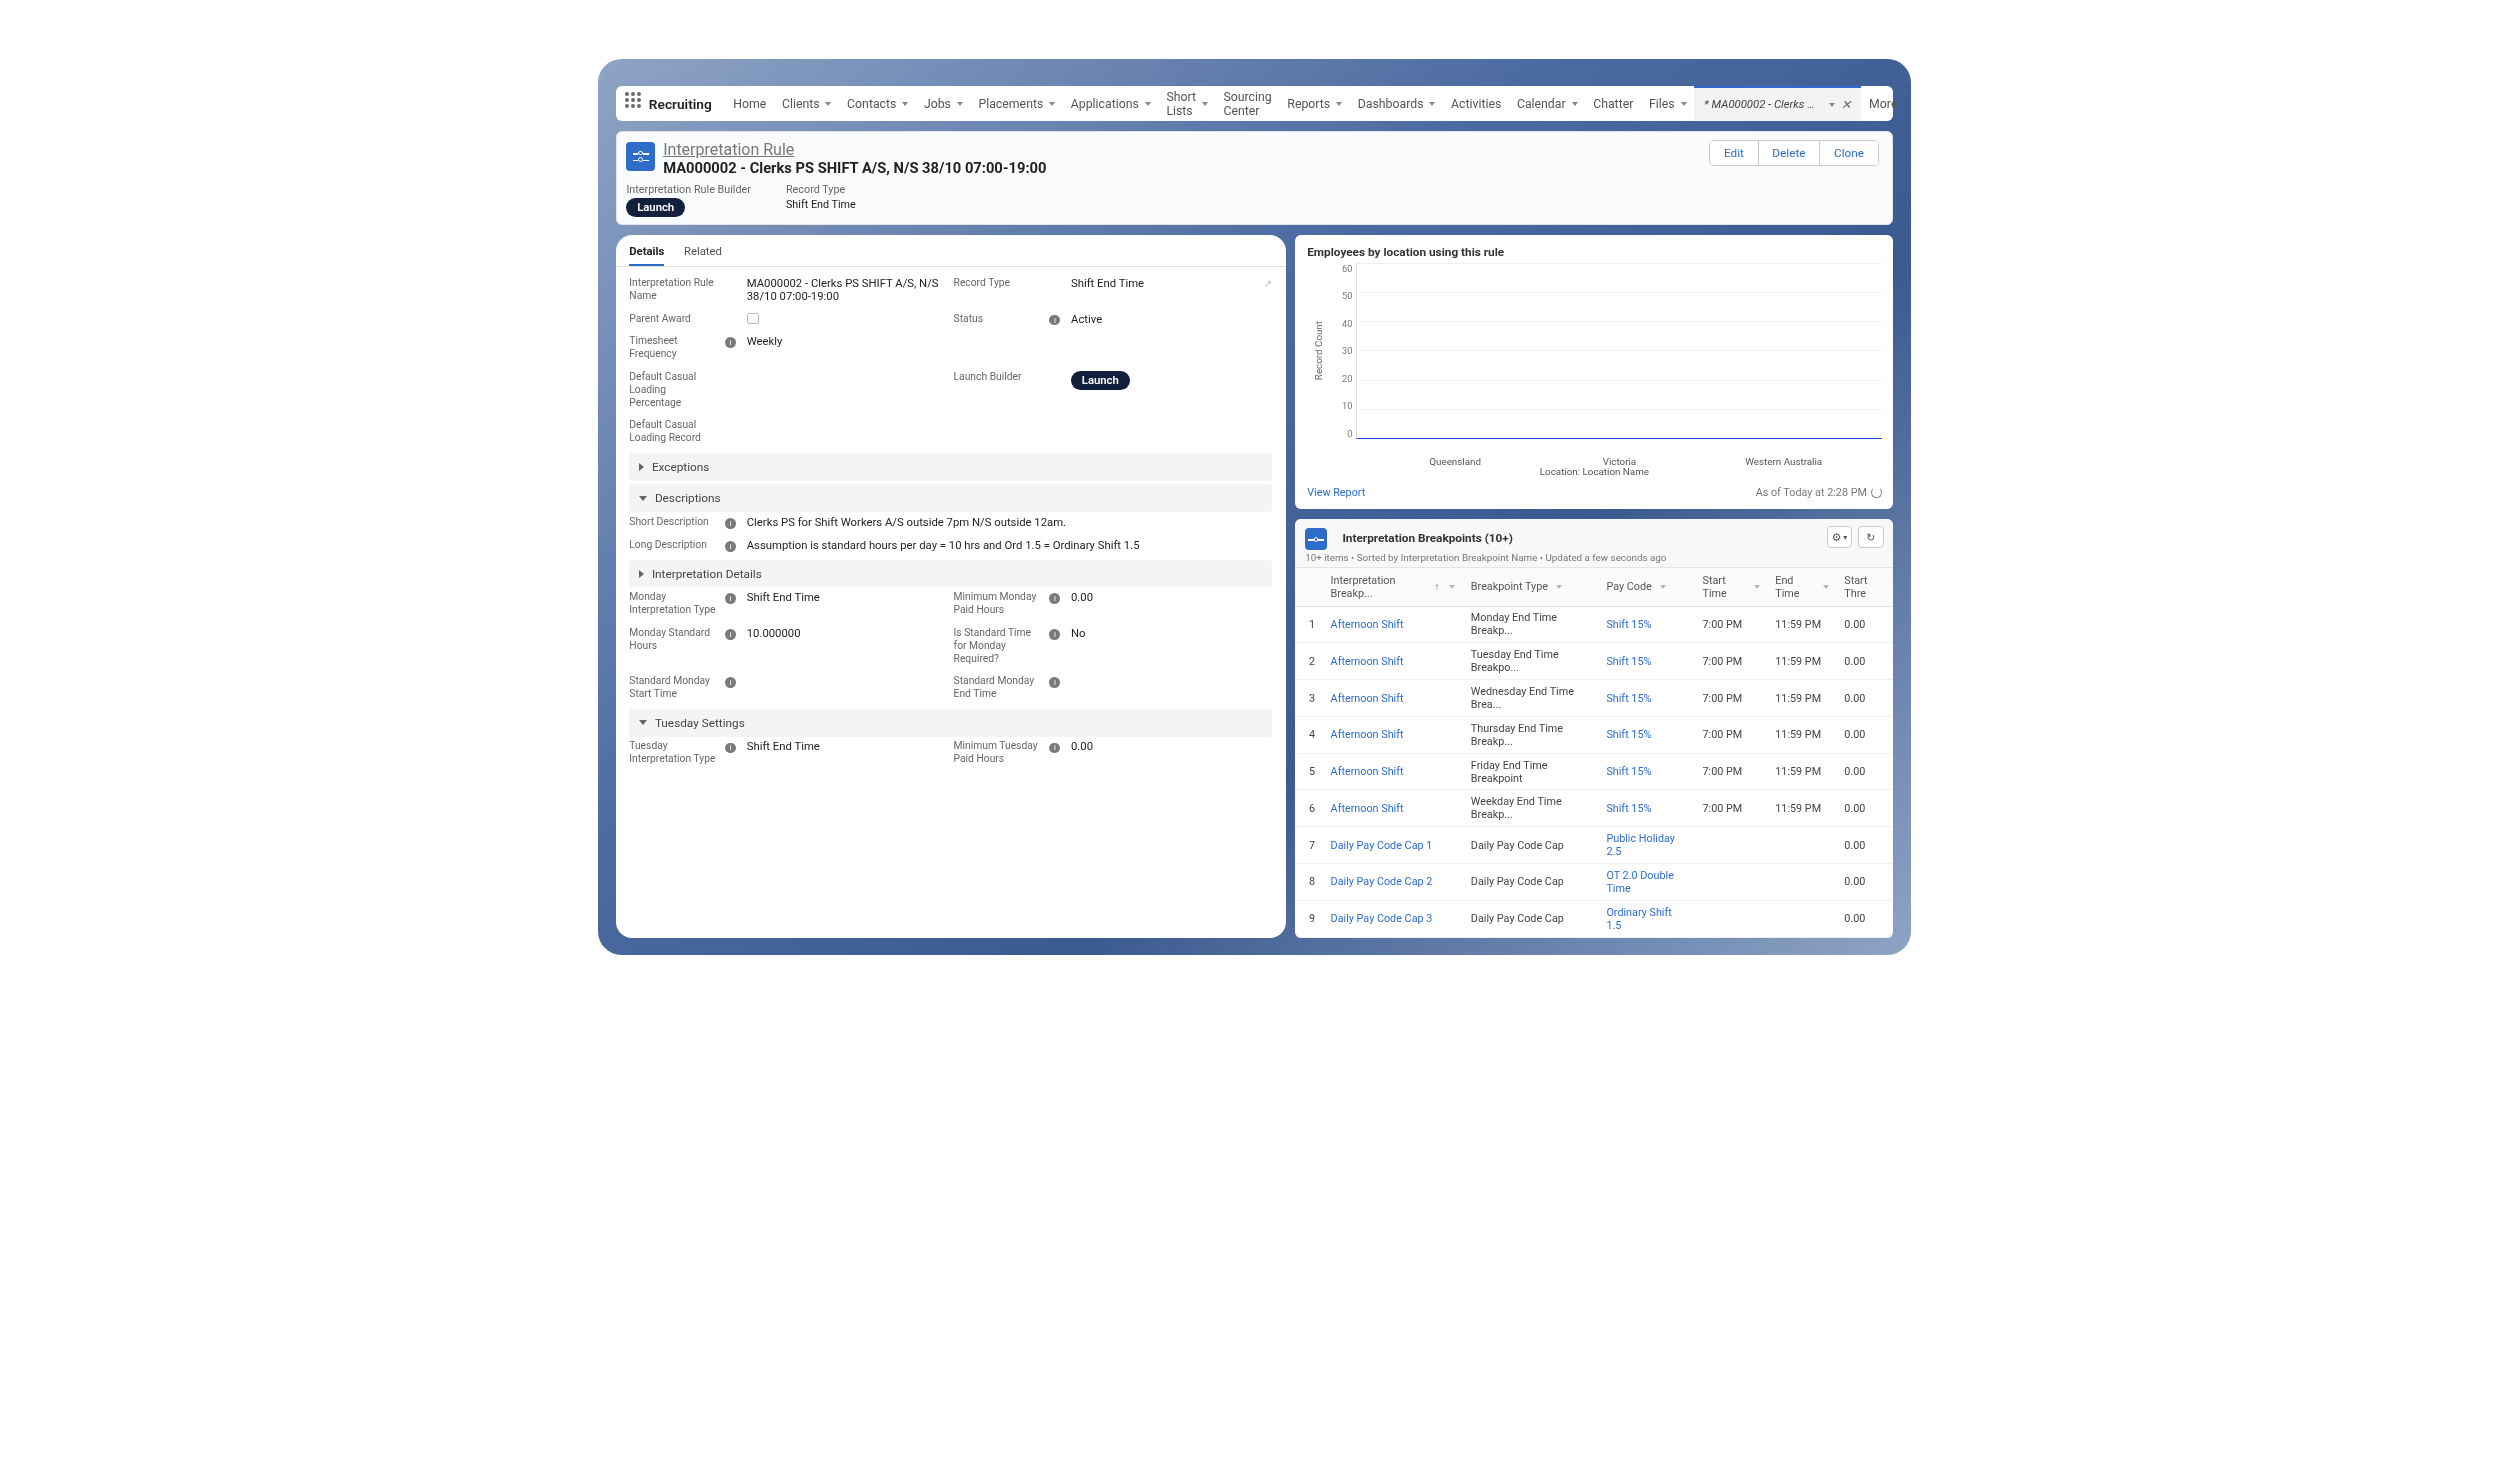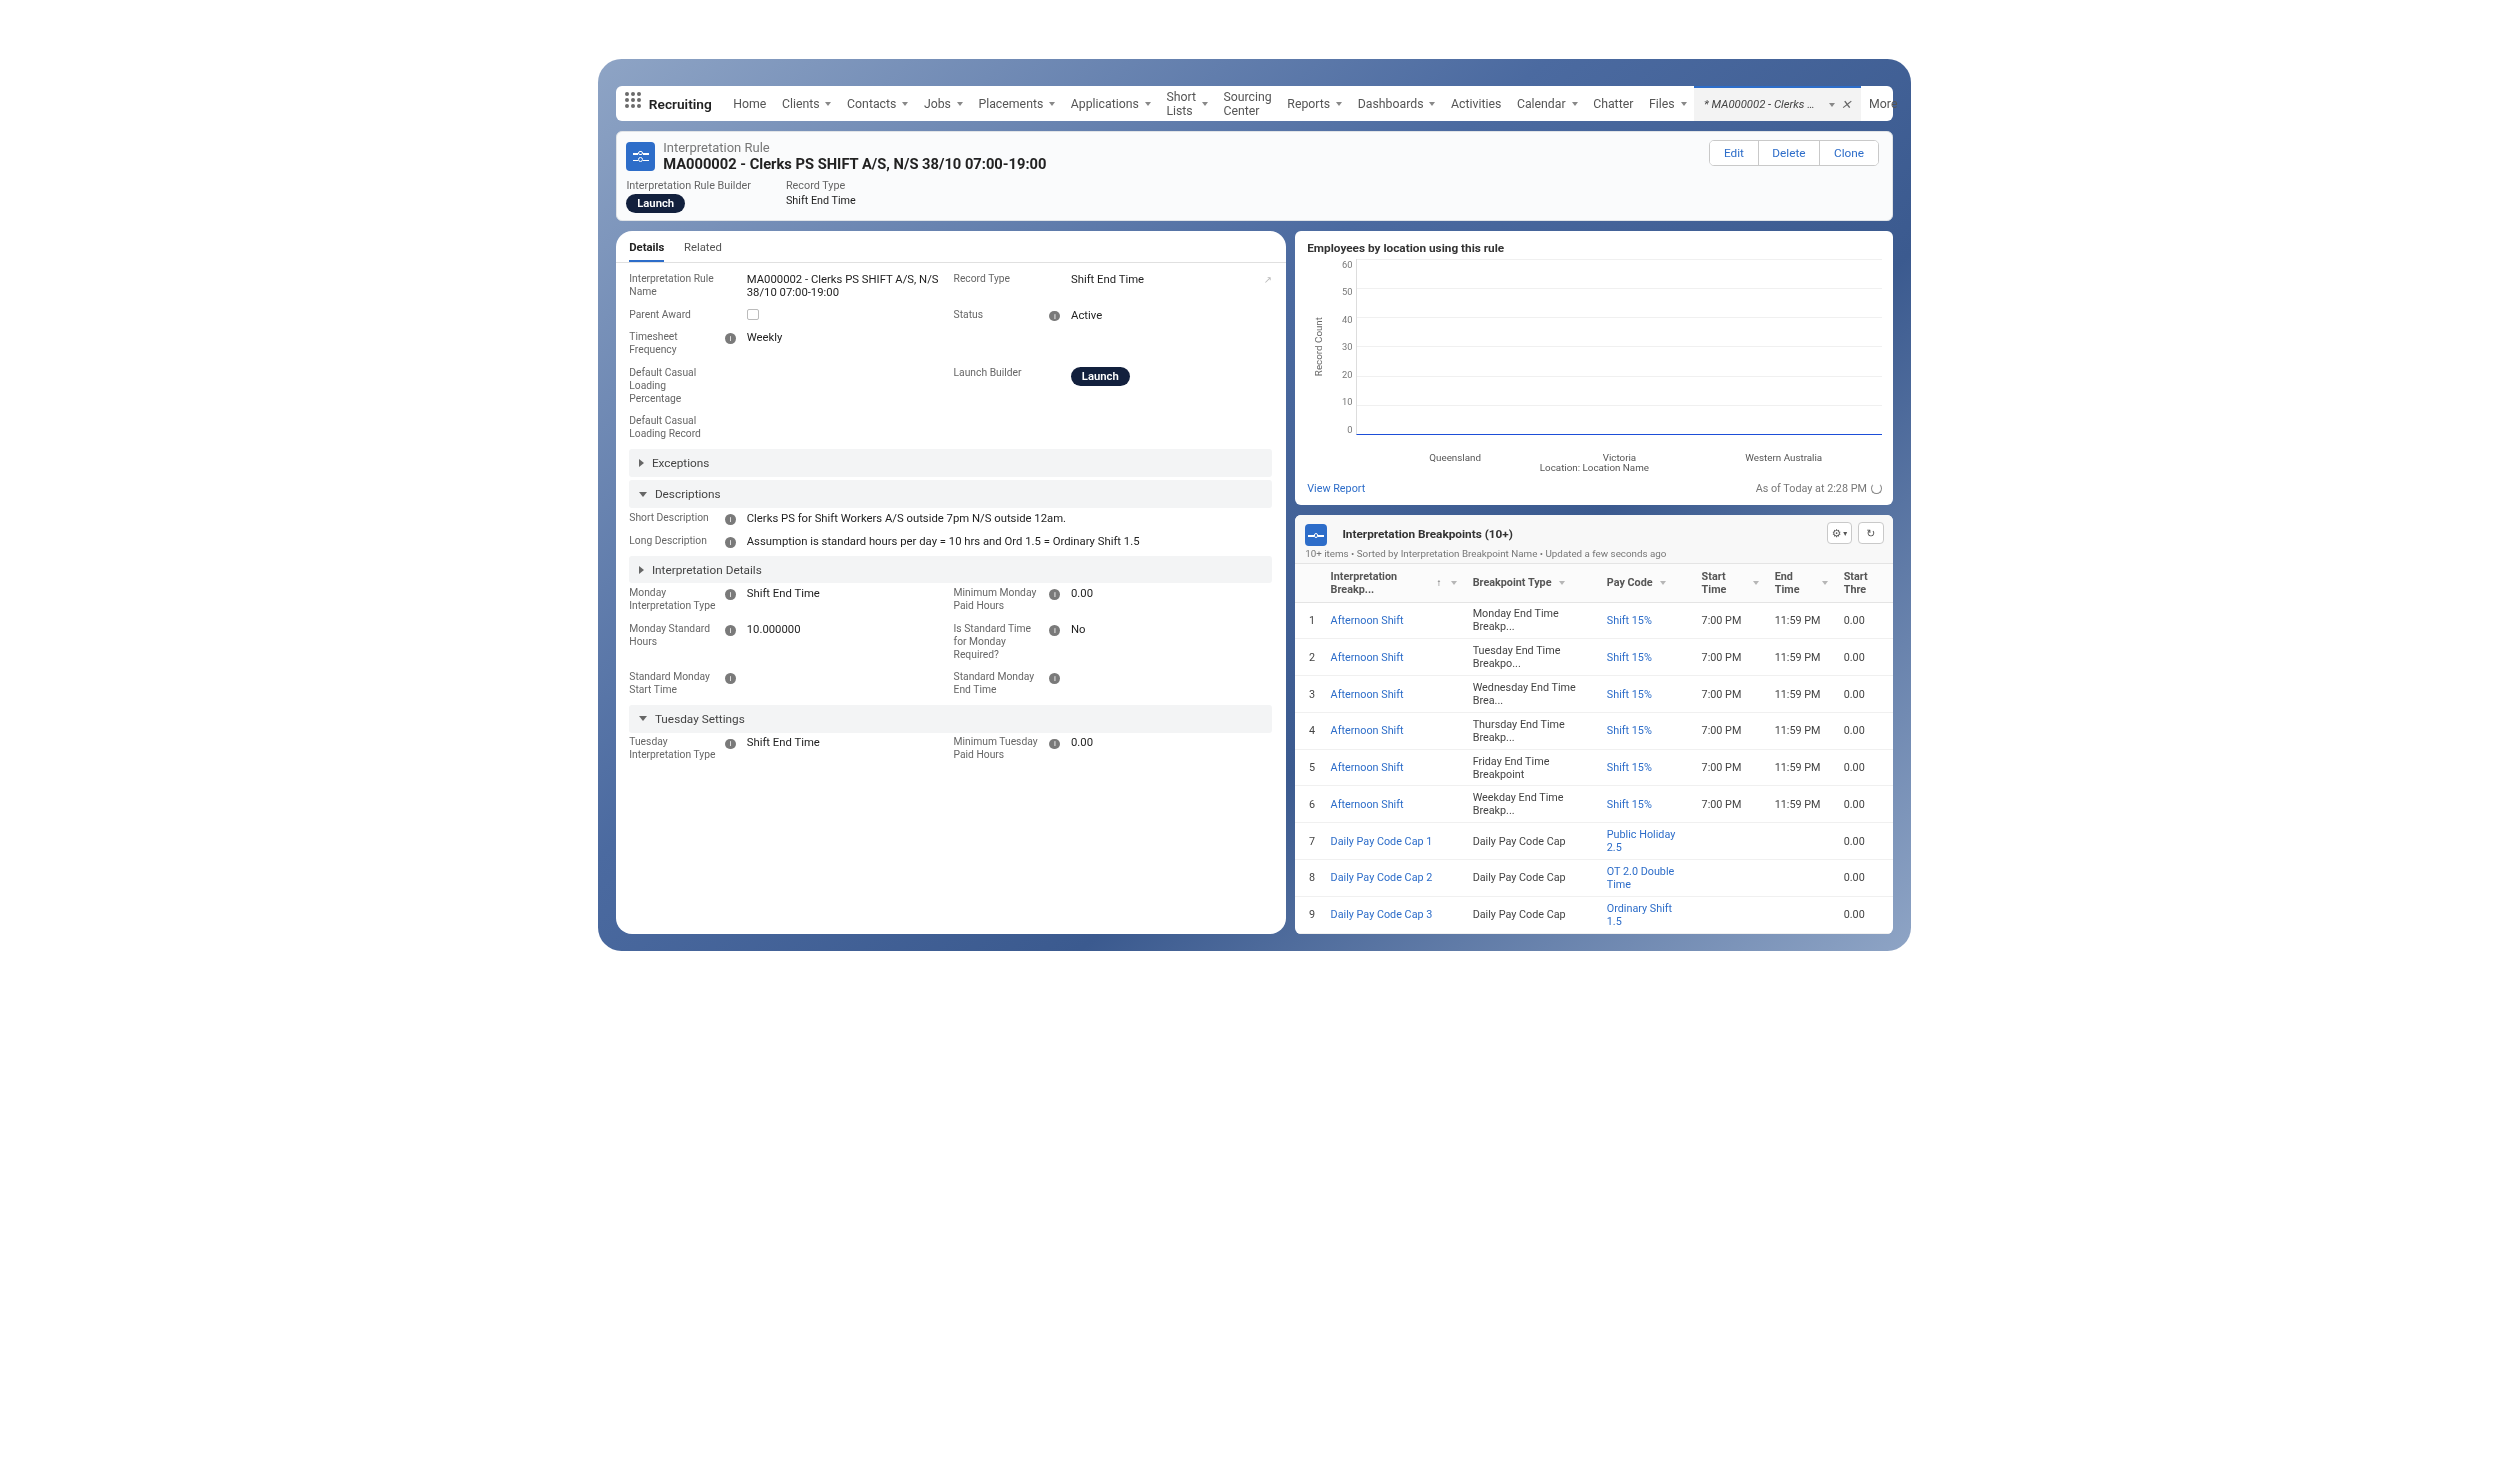--- a/index.html
+++ b/index.html
@@ -16,21 +16,21 @@
 .close-x { color:#666; cursor:pointer; font-size:12.7px; }
 
 .header-card { background:#fafbfc; border:1px solid #e1e4e7; border-radius:5.9px; padding:7.8px 13.7px 7.8px 9.8px; font-size:11.8px; color:#555; display:flex; flex-direction:column; gap:5.9px; }
 .header-row1 { display:flex; align-items:flex-start; }
 .rec-icon { width:29px; height:29px; background:#2d6dc9; border-radius:3.9px; display:flex; flex-direction:column; justify-content:center; align-items:center; gap:2px; margin-right:7.8px; margin-top:2px; flex-shrink:0; }
 .rec-icon i { display:block; width:4.9px; height:4.9px; border:1.5px solid #fff; border-radius:50%; position:relative; }
 .rec-icon i::before,.rec-icon i::after { content:''; position:absolute; top:50%; width:5.9px; height:1.5px; background:#fff; }
 .rec-icon i::before { left:-6.9px; }
 .rec-icon i::after { right:-6.9px; }
 .header-title { font-size:14.7px; font-weight:700; color:#222; }
-.header-subtitle { font-size:13px; color:#777; }
+.header-subtitle { font-size:16px; color:#777;text-decoration:underline; }
 .header-actions { margin-left:auto; display:flex; gap:0; border:1px solid #c9c9c9; border-radius:4.9px; overflow:hidden; }
 .header-actions button { background:#fff; border:none; border-left:1px solid #c9c9c9; padding:4.9px 13.7px; font-size:11.8px; color:#2d6dc9; cursor:pointer; }
 .header-actions button:first-child { border-left:none; }
 .header-row2 { display:flex; gap:35px; align-items:flex-start; font-size:10.8px; color:#666; }
 .header-row2 .hr-block { display:flex; flex-direction:column; gap:2px; }
 .launch-pill { background:#12203d; color:#fff; border-radius:11.8px; padding:2.9px 10.8px; font-size:11.3px; font-weight:600; cursor:pointer; border:none; width:fit-content; }
 
 .content { display:flex; gap:9.8px; margin-top:9.8px; align-items:stretch; min-height:510px; }
 .left-col { flex:1; min-width:0; background:#fff; border-radius:16px; padding:0; font-size:11.3px; color:#444; overflow:hidden; display:flex; flex-direction:column; }
 .tabs-row { display:flex; gap:19.6px; border-bottom:1px solid #e0e0e0; padding:9.8px 13.7px 0 13.7px; }
@@ -68,21 +68,21 @@
 .refresh-ic { display:inline-block; width:10.8px; height:10.8px; border:1.5px solid #888; border-top-color:transparent; border-radius:50%; margin-left:3.9px; position:relative; top:2px; }
 
 .bp-panel { padding:0; overflow:hidden; }
 .bp-head { background:#f8f8f8; padding:7.8px 9.8px 3.9px 9.8px; position:relative; }
 .bp-head-row { display:flex; align-items:center; gap:7.8px; }
 .bp-head .panel-title { margin:0; }
 .bp-actions { position:absolute; right:9.8px; top:7.8px; display:flex; gap:5.9px; }
 .mini-btn { border:1px solid #c9c9c9; background:#fff; border-radius:3.9px; width:25.5px; height:21.6px; display:flex; align-items:center; justify-content:center; cursor:pointer; color:#555; }
 .bp-sub { font-size:9.8px; color:#777; margin-top:2px; }
 .bp-table { width:100%; border-collapse:collapse; font-size:10.8px; }
-.bp-table th { text-align:left; font-weight:700; color:#555; padding:5.9px 7.8px; border-bottom:1px solid #e4e4e4; border-top:1px solid #e4e4e4; background:#fbfbfb; position:relative; }
+.bp-table th { text-align:left; font-weight:400; color:#555; padding:5.9px 7.8px; border-bottom:1px solid #e4e4e4; border-top:1px solid #e4e4e4; background:#fbfbfb; position:relative; }
 .bp-table th .caret-down { display:inline-block; margin-left:3.9px; opacity:.6; }
 .bp-table td { padding:4.9px 7.8px; border-bottom:1px solid #f0f0f0; color:#444; }
 .bp-table td.link-td { color:#2d6dc9; cursor:pointer; }
 .row-num { color:#888; width:21.6px; text-align:right; }
 .arrow-up { display:inline-block; font-size:9.8px; margin:0 2px; }
 .relpos { display:flex; align-items:center; gap:3.9px; }
 .edit-ext-icon { color:#bbb; margin-left:auto; font-size:9.8px; }
 .fval-row { display:flex; align-items:center; width:100%; }
 </style>
 </head>

